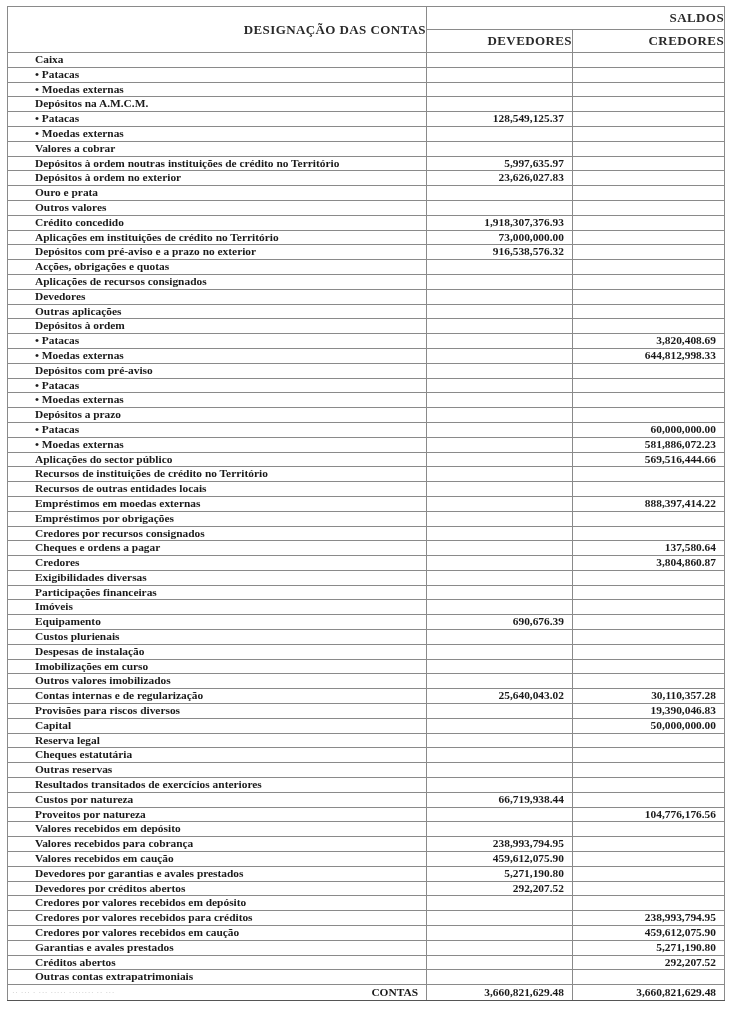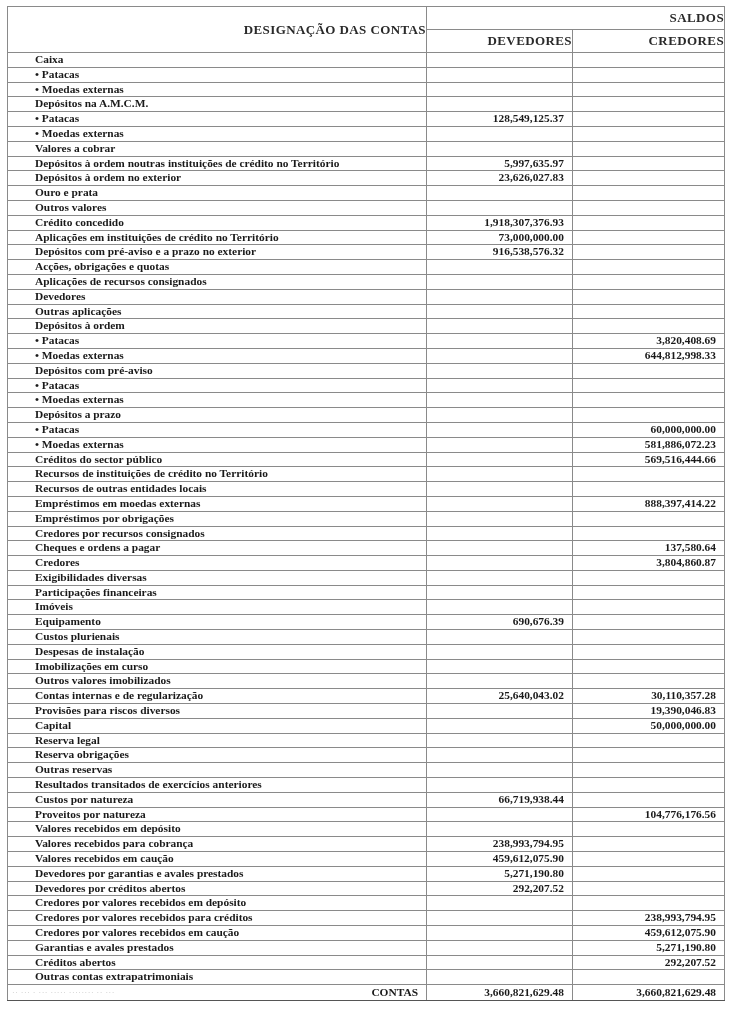--- a/index.html
+++ b/index.html
@@ -191,21 +191,21 @@
           <td class="label">• Patacas</td>
           <td class="num"></td>
           <td class="num">60,000,000.00</td>
         </tr>
         <tr>
           <td class="label">• Moedas externas</td>
           <td class="num"></td>
           <td class="num">581,886,072.23</td>
         </tr>
         <tr>
-          <td class="label">Créditos do sector público</td>
+          <td class="label">Aplicações do sector público</td>
           <td class="num"></td>
           <td class="num">569,516,444.66</td>
         </tr>
         <tr>
           <td class="label">Recursos de instituições de crédito no Território</td>
           <td class="num"></td>
           <td class="num"></td>
         </tr>
         <tr>
           <td class="label">Recursos de outras entidades locais</td>
@@ -291,21 +291,21 @@
           <td class="label">Capital</td>
           <td class="num"></td>
           <td class="num">50,000,000.00</td>
         </tr>
         <tr>
           <td class="label">Reserva legal</td>
           <td class="num"></td>
           <td class="num"></td>
         </tr>
         <tr>
-          <td class="label">Reserva obrigações</td>
+          <td class="label">Cheques estatutária</td>
           <td class="num"></td>
           <td class="num"></td>
         </tr>
         <tr>
           <td class="label">Outras reservas</td>
           <td class="num"></td>
           <td class="num"></td>
         </tr>
         <tr>
           <td class="label">Resultados transitados de exercícios anteriores</td>

